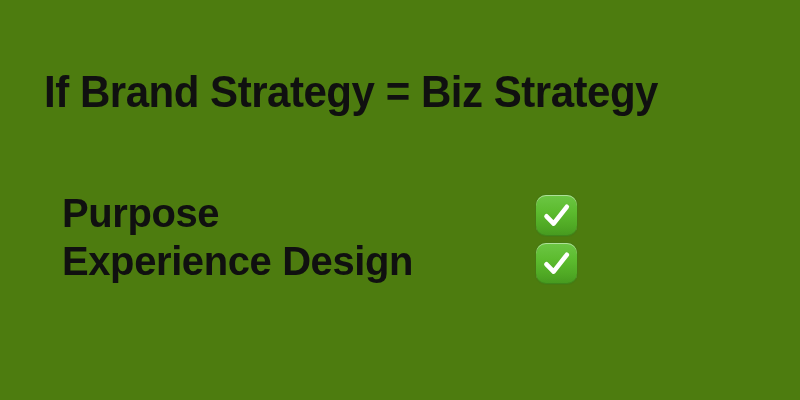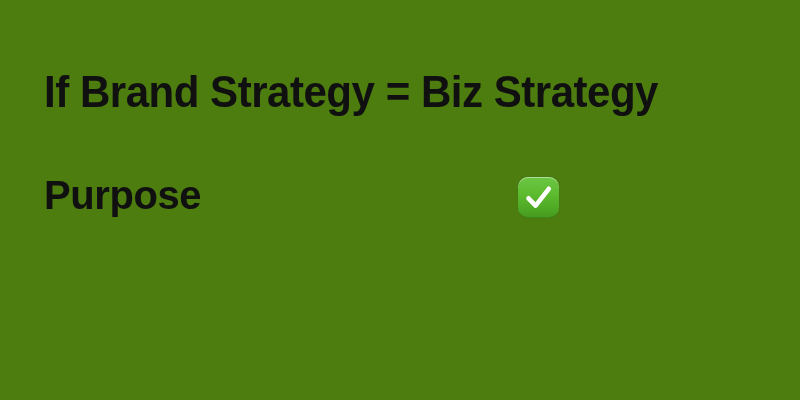--- a/index.html
+++ b/index.html
@@ -38,21 +38,21 @@
     transform: scaleX(0.955);
     transform-origin: left center;
   }
 
   
   .pillar-list {
     position: absolute;
     left: 0;
     top: 172px;
     width: 700px;
-    margin: 0;
+    margin: 18px;
     padding: 0;
     list-style: none;
   }
 
   .pillar-row {
     position: relative;
     height: 48px;
   }
 
   .pillar-label {
@@ -113,16 +113,24 @@
     <li class="pillar-row">
       <span class="pillar-label">Purpose</span>
       <span class="check-badge" role="img">
         <svg viewBox="0 0 41 41" aria-hidden="true">
           <path class="tick" d="M10.5 21.3 L17.6 28.6 L30.8 11.8"></path>
         </svg>
       </span>
     </li>
 
 
+    <li class="pillar-row">
+      <span class="pillar-label">Experience Design</span>
+      <span class="check-badge" role="img">
+        <svg viewBox="0 0 41 41" aria-hidden="true">
+          <path class="tick" d="M10.5 21.3 L17.6 28.6 L30.8 11.8"></path>
+        </svg>
+      </span>
+    </li>
 
   </ul>
 
 </div>
 
 </body></html>

